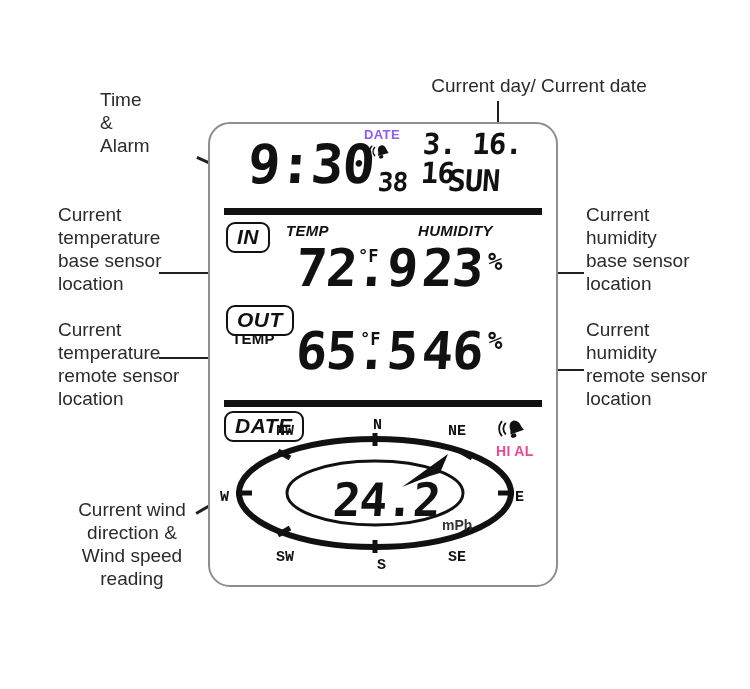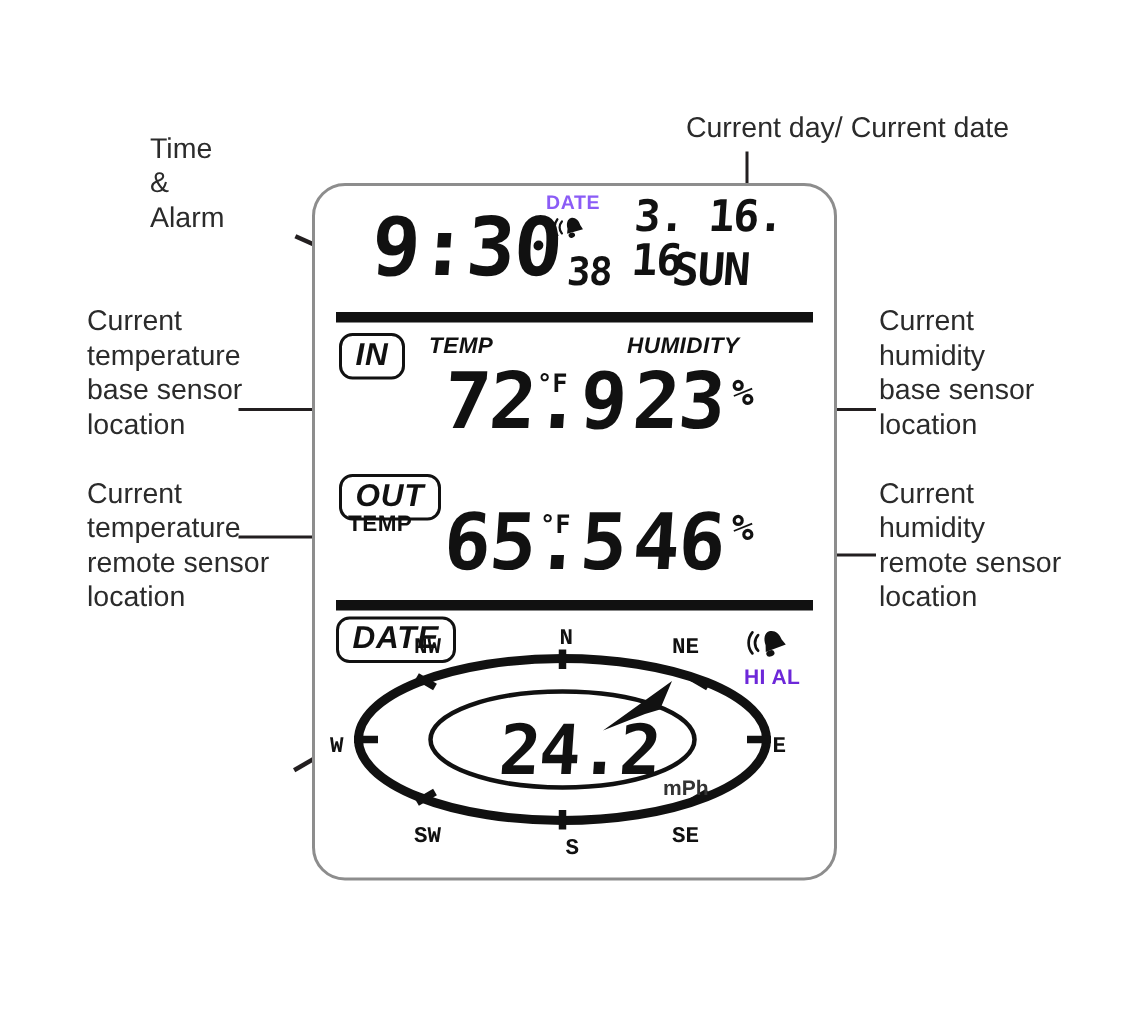--- a/index.html
+++ b/index.html
@@ -106,21 +106,21 @@
   }
   .mini-label {
     position: absolute;
     font-size: 15px; font-weight: bold; font-style: italic;
     color:#111; letter-spacing: 0.3px;
     font-family: "Liberation Sans", sans-serif;
   }
 
   
   .in-row  { position: absolute; left:0; top:96px; width:100%; height:86px; }
-  .out-row { position: absolute; left:0; top:192px; width:100%; height:84px;text-align:center; }
+  .out-row { position: absolute; left:0; top:181px; width:100%; height:84px;text-align:center; }
 
   .big-temp {
     position: absolute;
     font-size: 52px; line-height: 52px;
   }
   .unit-f {
     position: absolute;
     font-size: 17px; font-weight: bold;
     color:#111; font-family:"DejaVu Sans Mono", monospace;
   }
@@ -136,21 +136,21 @@
 
   
   .wind-row { position: absolute; left:0; top:283px; width:100%; height:180px; }
   .compass-label {
     position: absolute;
     font-size: 15px; font-weight: bold;
     color: #111; font-family:Liberation Mono, monospace;
   }
   .hi-al-text {
     position: absolute; left: 286px; top: 36px;
-    font-size: 14px; font-weight: bold; color:#6d28d9;
+    font-size: 14px; font-weight: bold; color:#ec4899;
     font-family:"Liberation Sans", sans-serif; letter-spacing:0.3px;text-align:center;
   }
   .bell-hi {
     position: absolute; left: 288px; top: 11px;
     width: 30px; height: 24px;
   }
   .wind-speed {
     position: absolute; left: 123px; top: 70px;
     font-size: 46px; line-height: 46px;
   }
@@ -165,21 +165,21 @@
 <body>
 
 <div id="root">
 
 
   <div class="anno right-al" style="left:100px; top:88px; width:88px;">Time
 &amp;
 Alarm</div>
   <div class="leader diag" style="left:197px; top:156px; width:84px; transform: rotate(24deg);"></div>
 
-  <div class="anno center-al" style="left:421px; top:74px; width:288px;">Current day/ Current date</div>
+  <div class="anno center-al" style="left:395px; top:74px; width:288px;">Current day/ Current date</div>
   <div class="leader v" style="left:497px; top:101px; height:36px;"></div>
 
   <div class="anno right-al" style="left:58px; top:203px; width:148px;">Current
 temperature
 base sensor
 location</div>
   <div class="leader h" style="left:159px; top:272px; width:60px;"></div>
 
   <div class="anno right-al" style="left:58px; top:318px; width:148px;">Current
 temperature
@@ -192,20 +192,24 @@
 base sensor
 location</div>
   <div class="leader h" style="left:548px; top:272px; width:36px;"></div>
 
   <div class="anno left-al" style="left:586px; top:318px; width:164px;">Current
 humidity
 remote sensor
 location</div>
   <div class="leader h" style="left:548px; top:369px; width:36px;"></div>
 
+  <div class="anno center-al" style="left:48px; top:498px; width:168px;">Current wind
+direction &amp;
+Wind speed
+reading</div>
   <div class="leader diag" style="left:196px; top:512px; width:76px; transform: rotate(-30deg);"></div>
 
   <div class="lcd-frame">
     <div class="lcd-inner">
 
       <div class="time-row">
         <div class="seg time-main">
           <span class="seg-skew">9:30</span>
         </div>
         <div class="seg time-sec">

